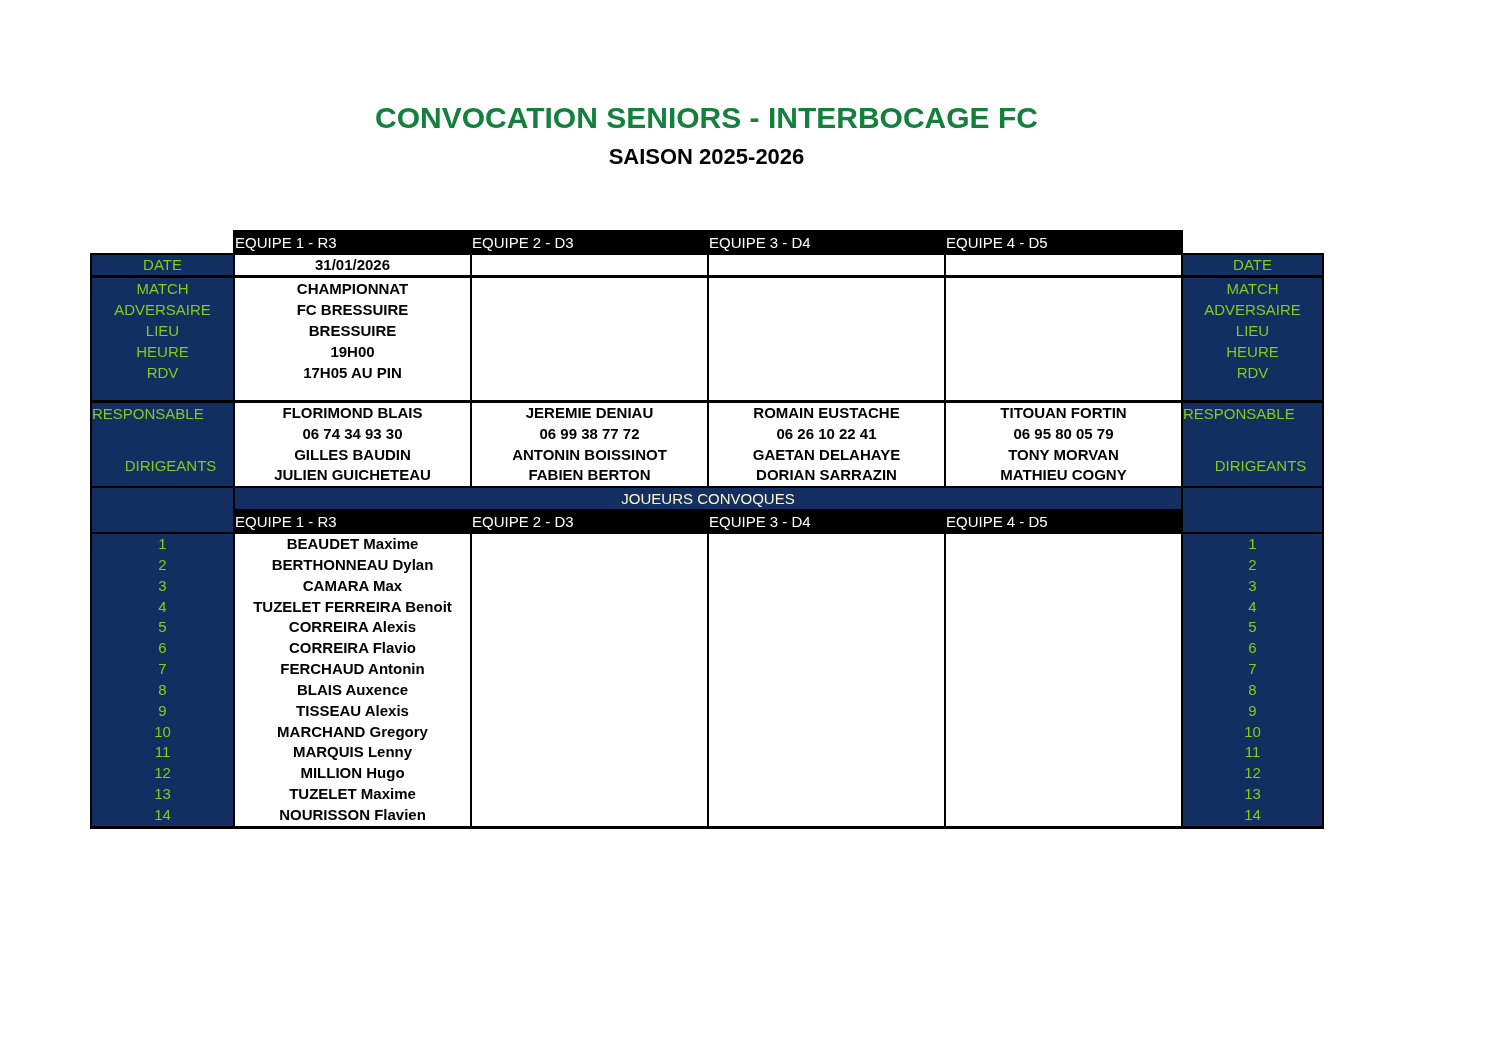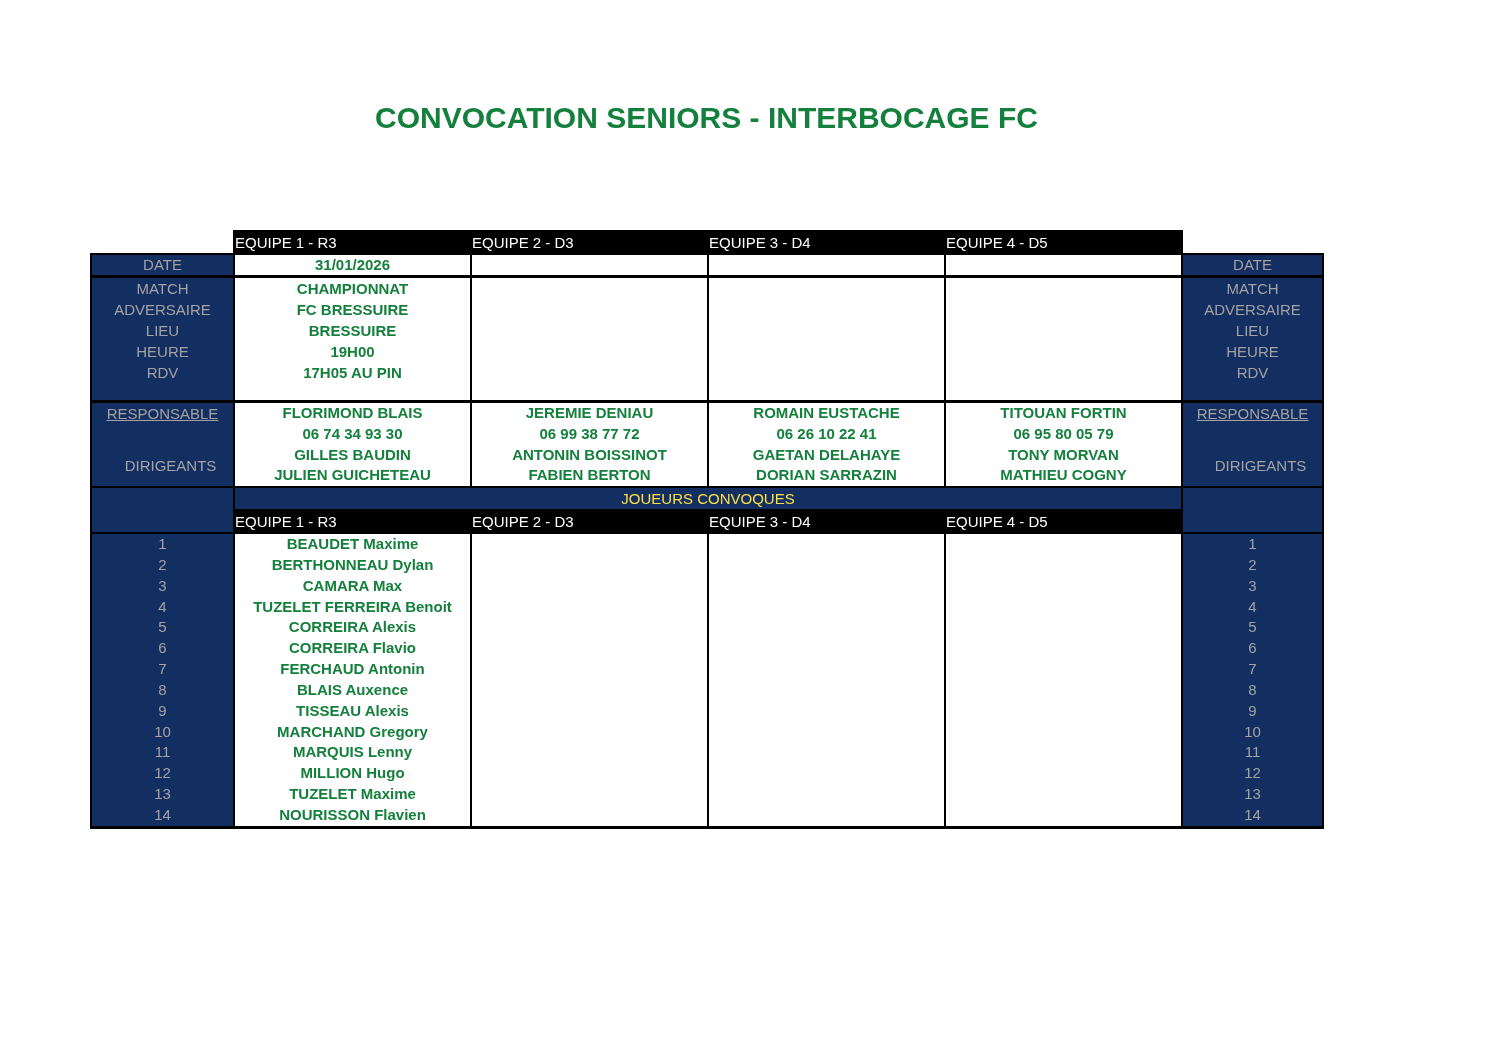--- a/index.html
+++ b/index.html
@@ -22,57 +22,58 @@
     border-collapse:collapse; table-layout:fixed;
   }
   td { padding:0; vertical-align:top; font-size:15px; overflow:hidden; }
   
   .blank { border:none; background:#fff; }
   .hdr {
     background:var(--hdrblack); color:#fff; text-align:left;
     border:2px solid #000; line-height:21px; font-weight:normal;
   }
   .lbl {
-    background:var(--navy); color:#a3a3a3; text-align:center;
+    background:var(--navy); color:#84cc16; text-align:center;
     border:2px solid #000; font-weight:normal;
   }
   .val {
-    background:#fff; color:#15803d; text-align:center;
+    background:#fff; color:#000000; text-align:center;
     border:2px solid #000; font-weight:bold;
   }
   .banner {
-    background:var(--navy); color:#fde047; text-align:center;
+    background:var(--navy); color:#fef9c3; text-align:center;
     border:2px solid #000; line-height:21px; font-weight:normal;
   }
   
   tr.rA { height:22px; }
   tr.rB { height:21px; }
   tr.rC { height:125px; }
   tr.rD { height:85px; }
   tr.rE { height:22px; }
   tr.rF { height:21px; }
   tr.rG { height:292px; }
   
   tr.rB td { border-bottom-width:3px; line-height:20px; }
   tr.rC td { border-bottom-width:3px; }
   tr.rG td { border-bottom-width:3px; }
   
   .ln21  { height:21px;     line-height:21px; }
   .lnD   { height:20.75px;  line-height:20.75px; }
   .lnG   { height:20.857px; line-height:20.857px; }
   .staff-lbl-cell { position:relative; }
-  .staff-lbl-cell .resp { position:absolute; top:2px;  left:0; width:100%; text-align:center;text-decoration:underline; }
+  .staff-lbl-cell .resp { position:absolute; top:2px;  left:0; width:100%; text-align:left; }
   .staff-lbl-cell .dirs { position:absolute; top:54px; left:0; width:100%; text-align:center;padding-left:16px; }
 </style>
 </head>
 <body>
 
 <div class="page">
 
   <div class="title">CONVOCATION SENIORS - INTERBOCAGE FC</div>
+  <div class="subtitle">SAISON 2025-2026</div>
 
   <table class="sheet">
     <colgroup>
       <col style="width:143px">
         <col style="width:237px">
         <col style="width:237px">
       <col style="width:237px">
         <col style="width:237px">
         <col style="width:141px">
     </colgroup>

